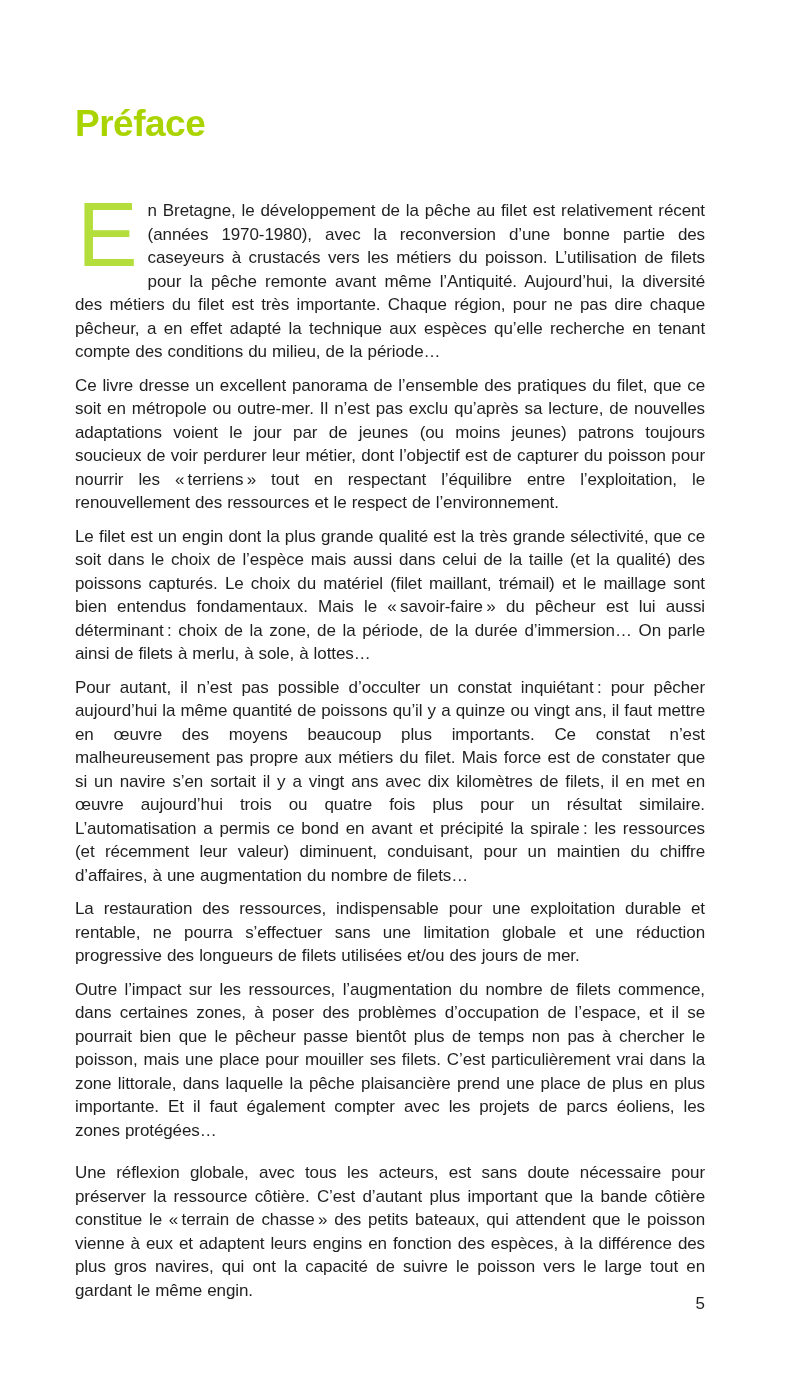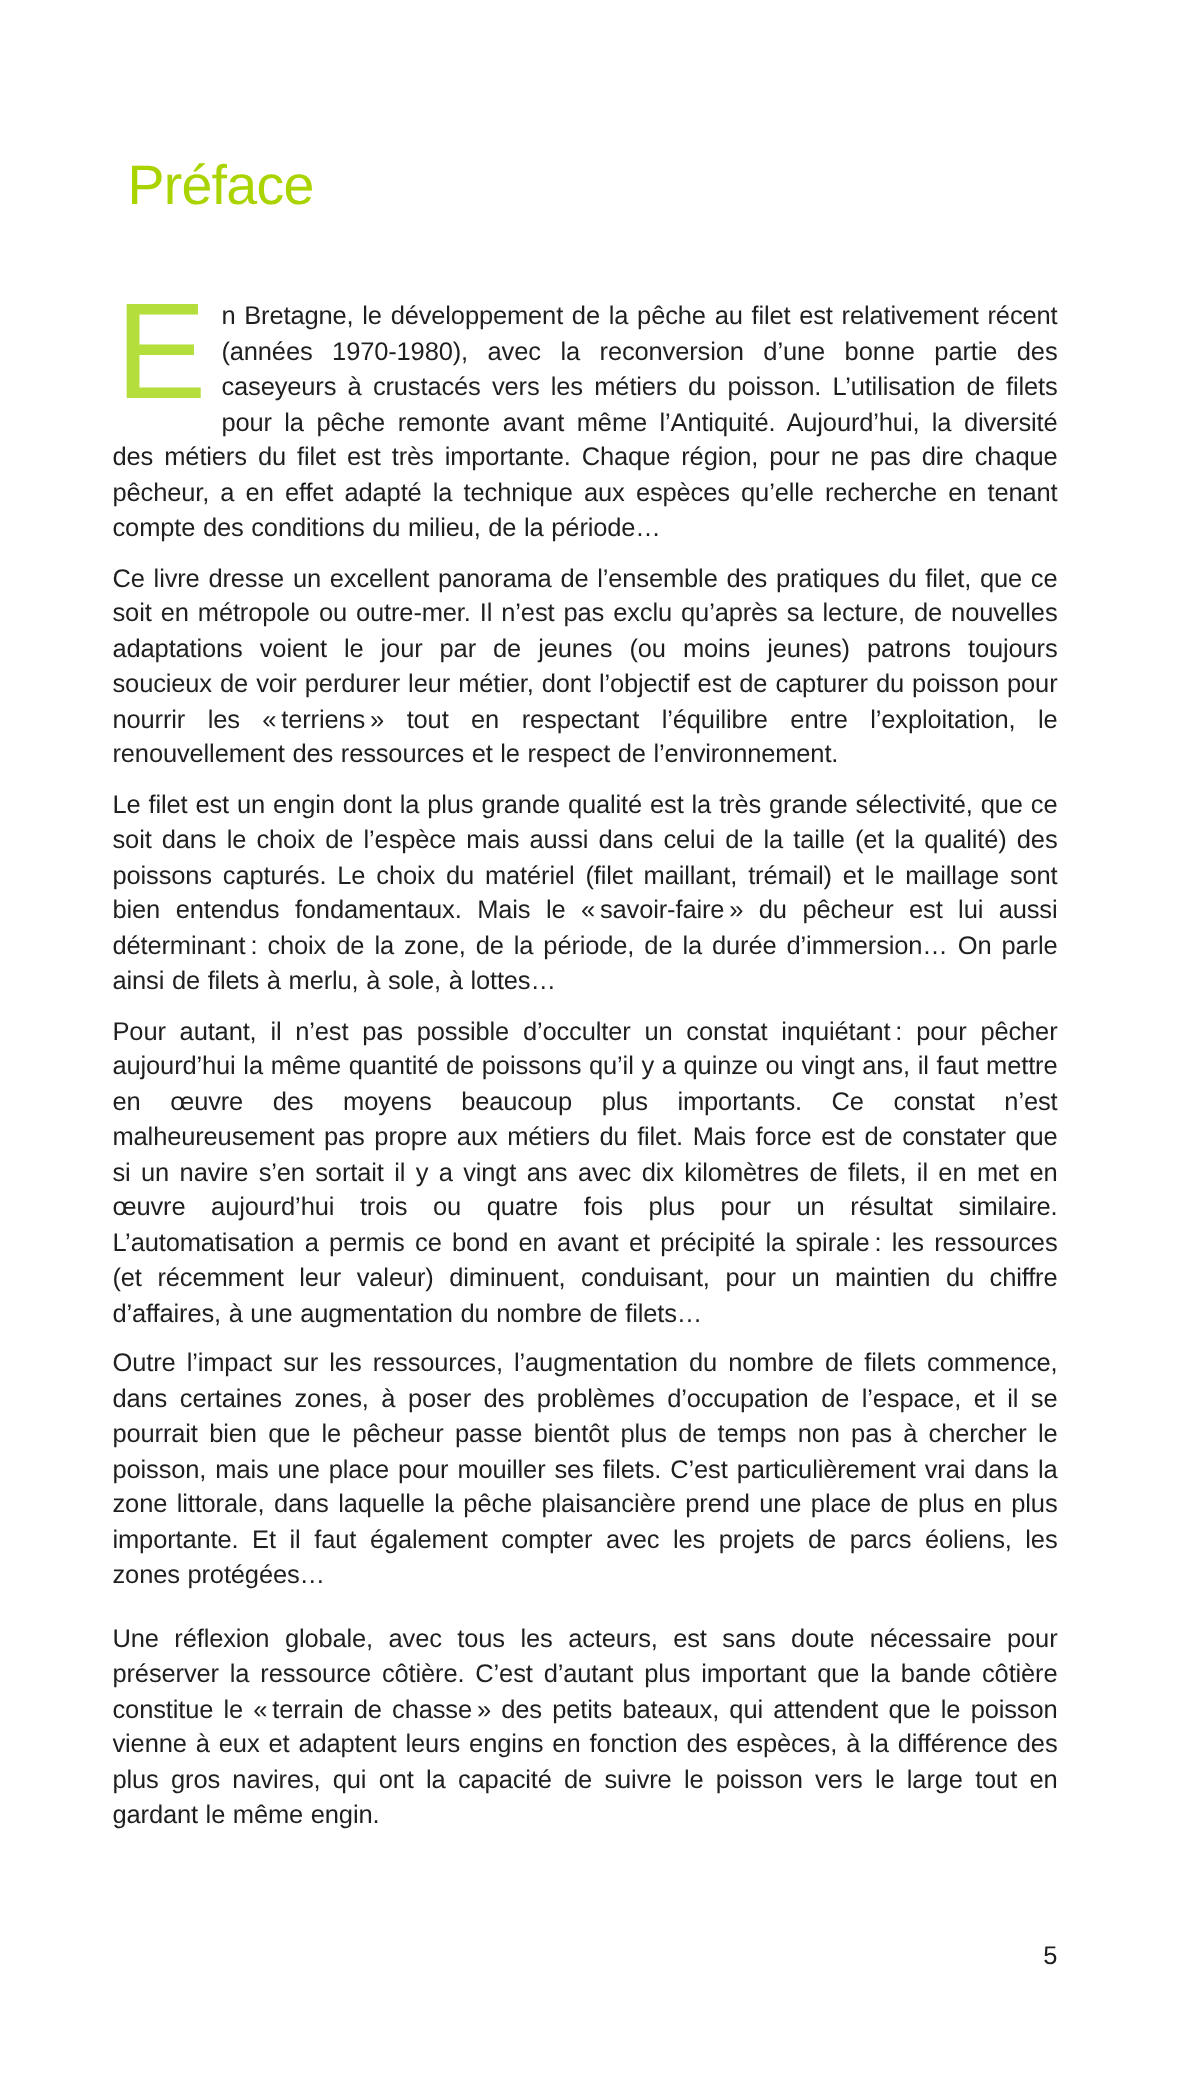--- a/index.html
+++ b/index.html
@@ -15,25 +15,25 @@
     color: #1f1f1f;
     overflow: hidden;
   }
   .page {
     position: absolute;
     inset: 0;
     background: #ffffff;
   }
   .title {
     position: absolute;
-    left: 85px;
+    left: 75px;
     top: 103px;
     margin: 0;
     font-size: 37px;
-    font-weight: 400;
+    font-weight: 700;
     letter-spacing: -0.5px;
   }
   .body-col {
     position: absolute;
     left: 75px;
     top: 199px;
     width: 630px;
   }
   .para {
     margin: 0 0 10px 0;
@@ -76,20 +76,21 @@
     <p class="para">
       <span class="dropcap" style="color: rgb(179, 222, 60);">E</span><span>n Bretagne, le développement de la pêche au filet est relativement récent (années 1970-1980), avec la reconversion d’une bonne partie des caseyeurs à crustacés vers les métiers du poisson. L’utilisation de filets pour la pêche remonte avant même l’Antiquité. Aujourd’hui, la diversité des métiers du filet est très importante. Chaque région, pour ne pas dire chaque pêcheur, a en effet adapté la technique aux espèces qu’elle recherche en tenant compte des conditions du milieu, de la période…</span>
     </p>
 
     <p class="para">Ce livre dresse un excellent panorama de l’ensemble des pratiques du filet, que ce soit en métropole ou outre-mer. Il n’est pas exclu qu’après sa lecture, de nouvelles adaptations voient le jour par de jeunes (ou moins jeunes) patrons toujours soucieux de voir perdurer leur métier, dont l’objectif est de capturer du poisson pour nourrir les « terriens » tout en respectant l’équilibre entre l’exploitation, le renouvellement des ressources et le respect de l’environnement.</p>
 
     <p class="para">Le filet est un engin dont la plus grande qualité est la très grande sélectivité, que ce soit dans le choix de l’espèce mais aussi dans celui de la taille (et la qualité) des poissons capturés. Le choix du matériel (filet maillant, trémail) et le maillage sont bien entendus fondamentaux. Mais le « savoir-faire » du pêcheur est lui aussi déterminant : choix de la zone, de la période, de la durée d’immersion… On parle ainsi de filets à merlu, à sole, à lottes…</p>
 
     <p class="para">Pour autant, il n’est pas possible d’occulter un constat inquiétant : pour pêcher aujourd’hui la même quantité de poissons qu’il y a quinze ou vingt ans, il faut mettre en œuvre des moyens beaucoup plus importants. Ce constat n’est malheureusement pas propre aux métiers du filet. Mais force est de constater que si un navire s’en sortait il y a vingt ans avec dix kilomètres de filets, il en met en œuvre aujourd’hui trois ou quatre fois plus pour un résultat similaire. L’automatisation a permis ce bond en avant et précipité la spirale : les ressources (et récemment leur valeur) diminuent, conduisant, pour un maintien du chiffre d’affaires, à une augmentation du nombre de filets…</p>
 
+    <p class="para">La restauration des ressources, indispensable pour une exploitation durable et rentable, ne pourra s’effectuer sans une limitation globale et une réduction progressive des longueurs de filets utilisées et/ou des jours de mer.</p>
 
     <p class="para">Outre l’impact sur les ressources, l’augmentation du nombre de filets commence, dans certaines zones, à poser des problèmes d’occupation de l’espace, et il se pourrait bien que le pêcheur passe bientôt plus de temps non pas à chercher le poisson, mais une place pour mouiller ses filets. C’est particulièrement vrai dans la zone littorale, dans laquelle la pêche plaisancière prend une place de plus en plus importante. Et il faut également compter avec les projets de parcs éoliens, les zones protégées…</p>
 
     <p class="para">Une réflexion globale, avec tous les acteurs, est sans doute nécessaire pour préserver la ressource côtière. C’est d’autant plus important que la bande côtière constitue le « terrain de chasse » des petits bateaux, qui attendent que le poisson vienne à eux et adaptent leurs engins en fonction des espèces, à la différence des plus gros navires, qui ont la capacité de suivre le poisson vers le large tout en gardant le même engin.</p>
 
   </div>
 
   <div class="folio">5</div>
 
 </div>

